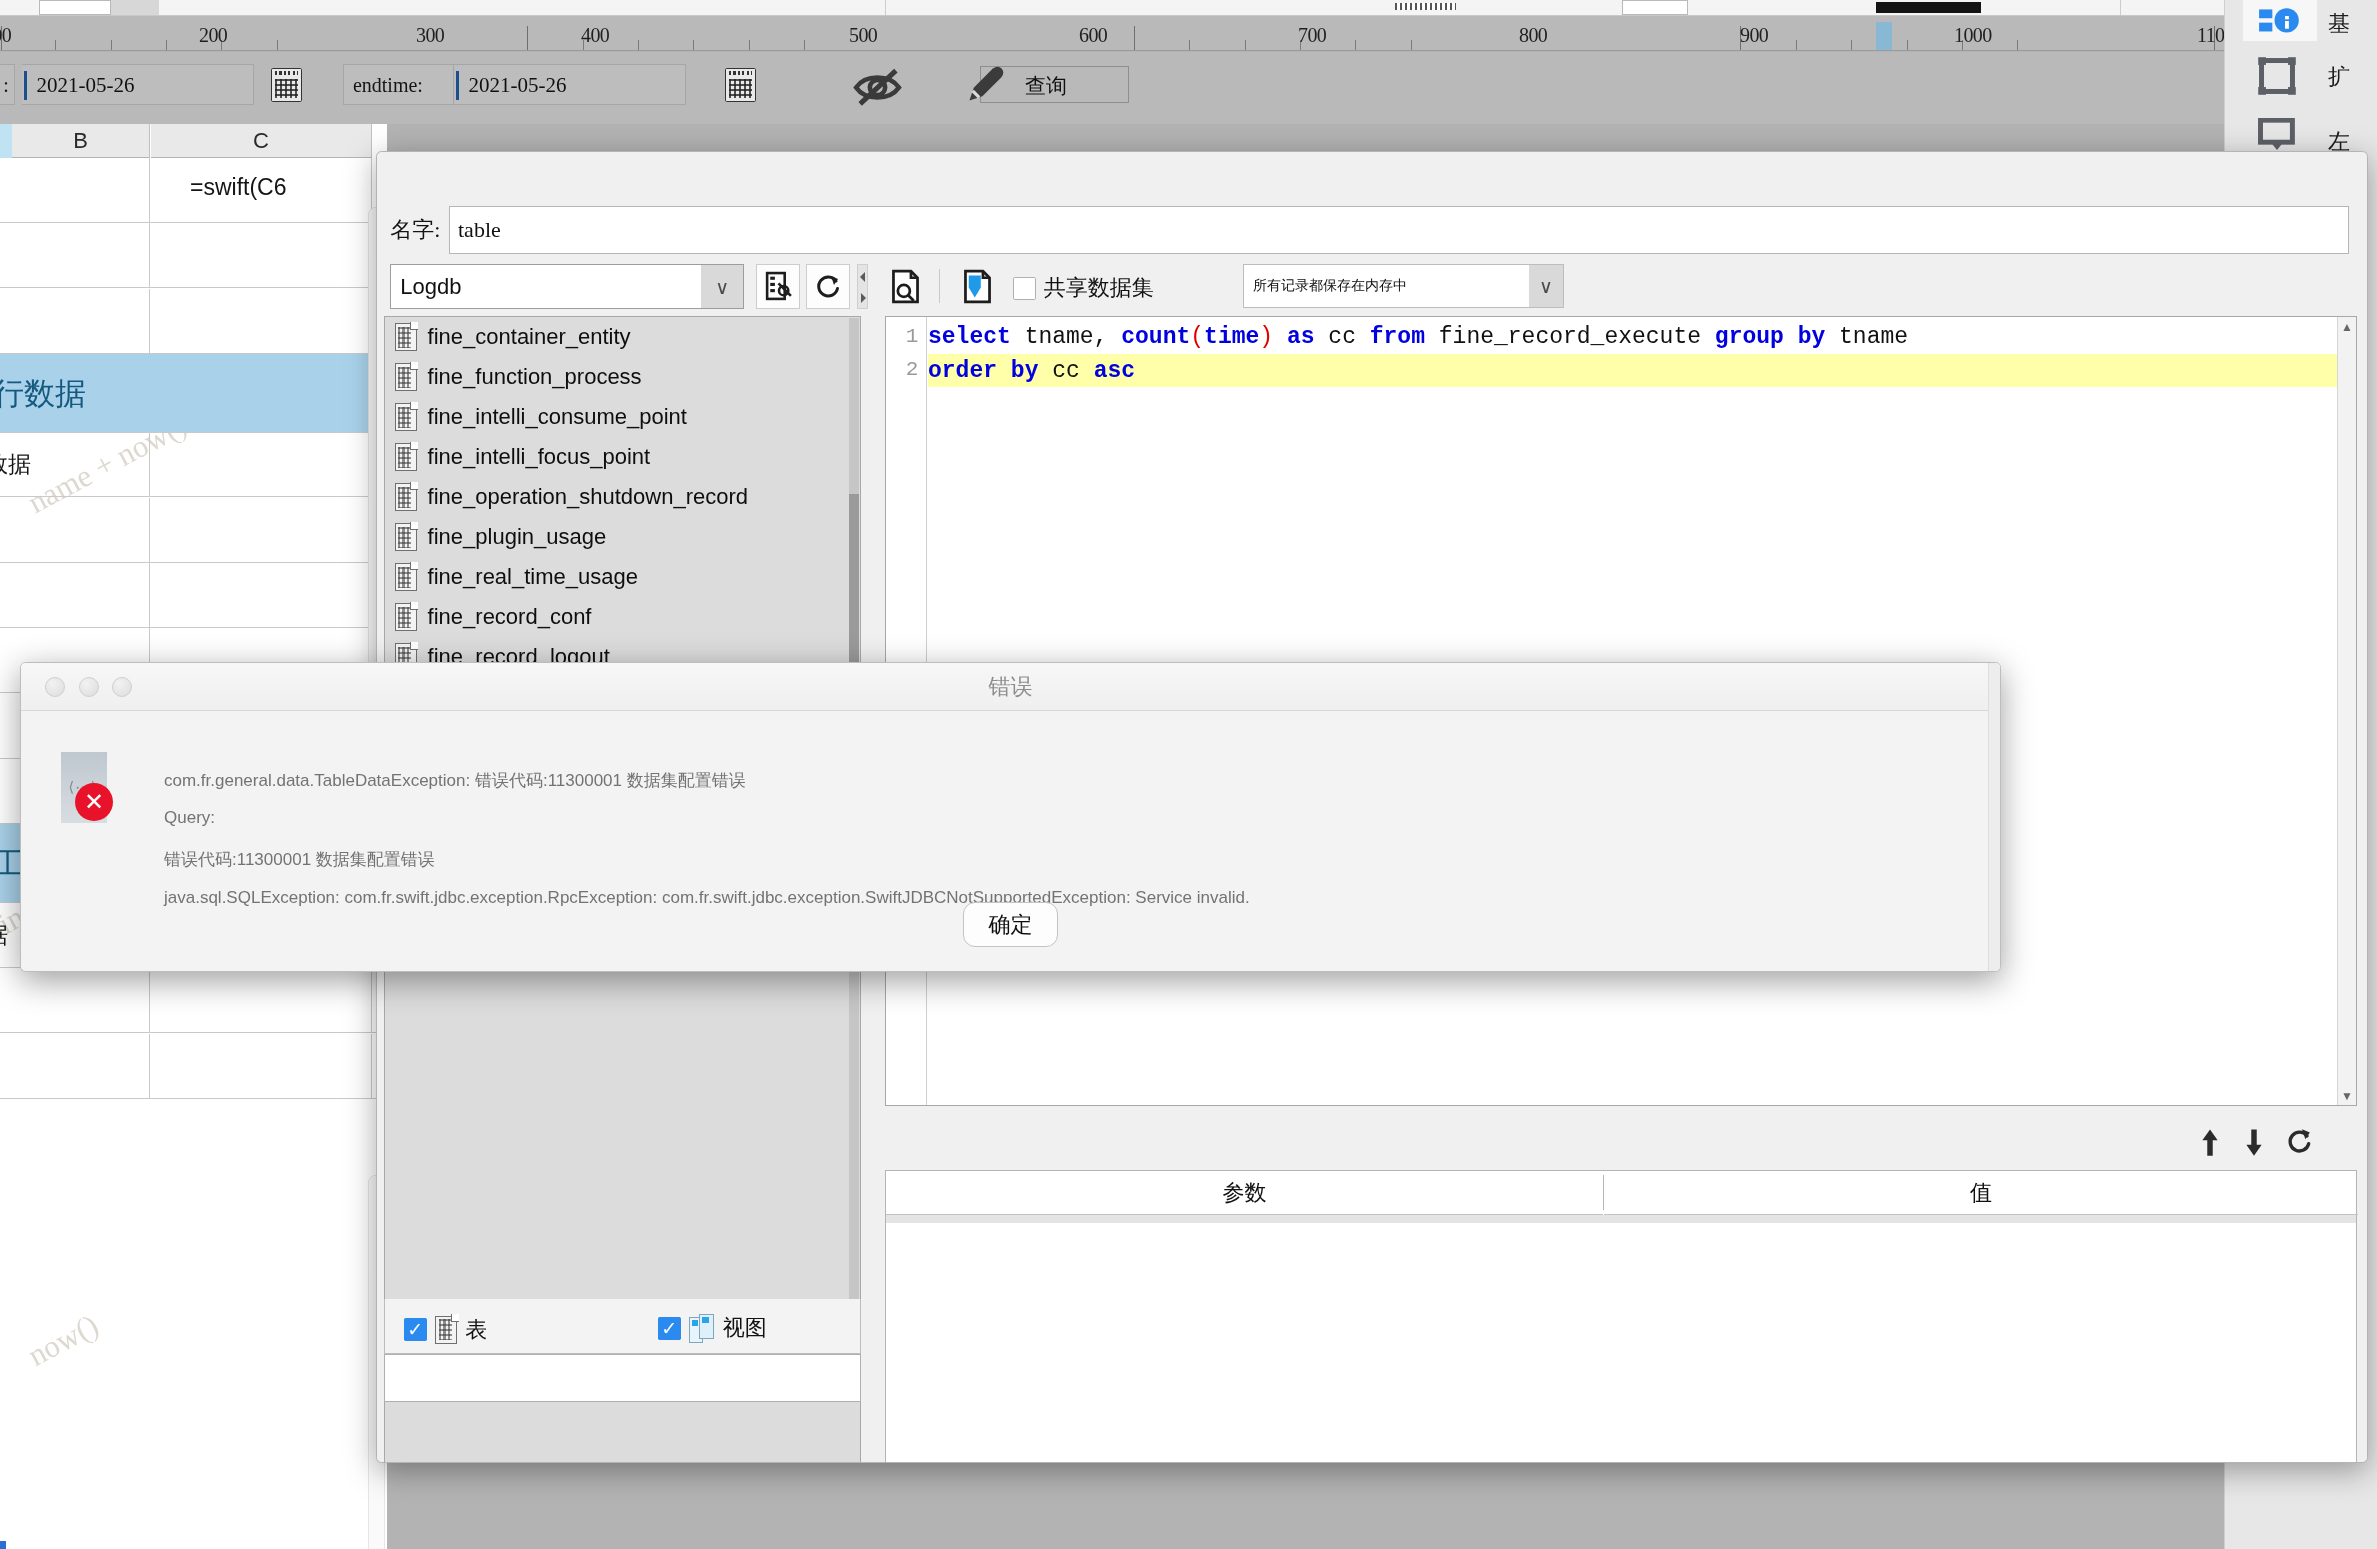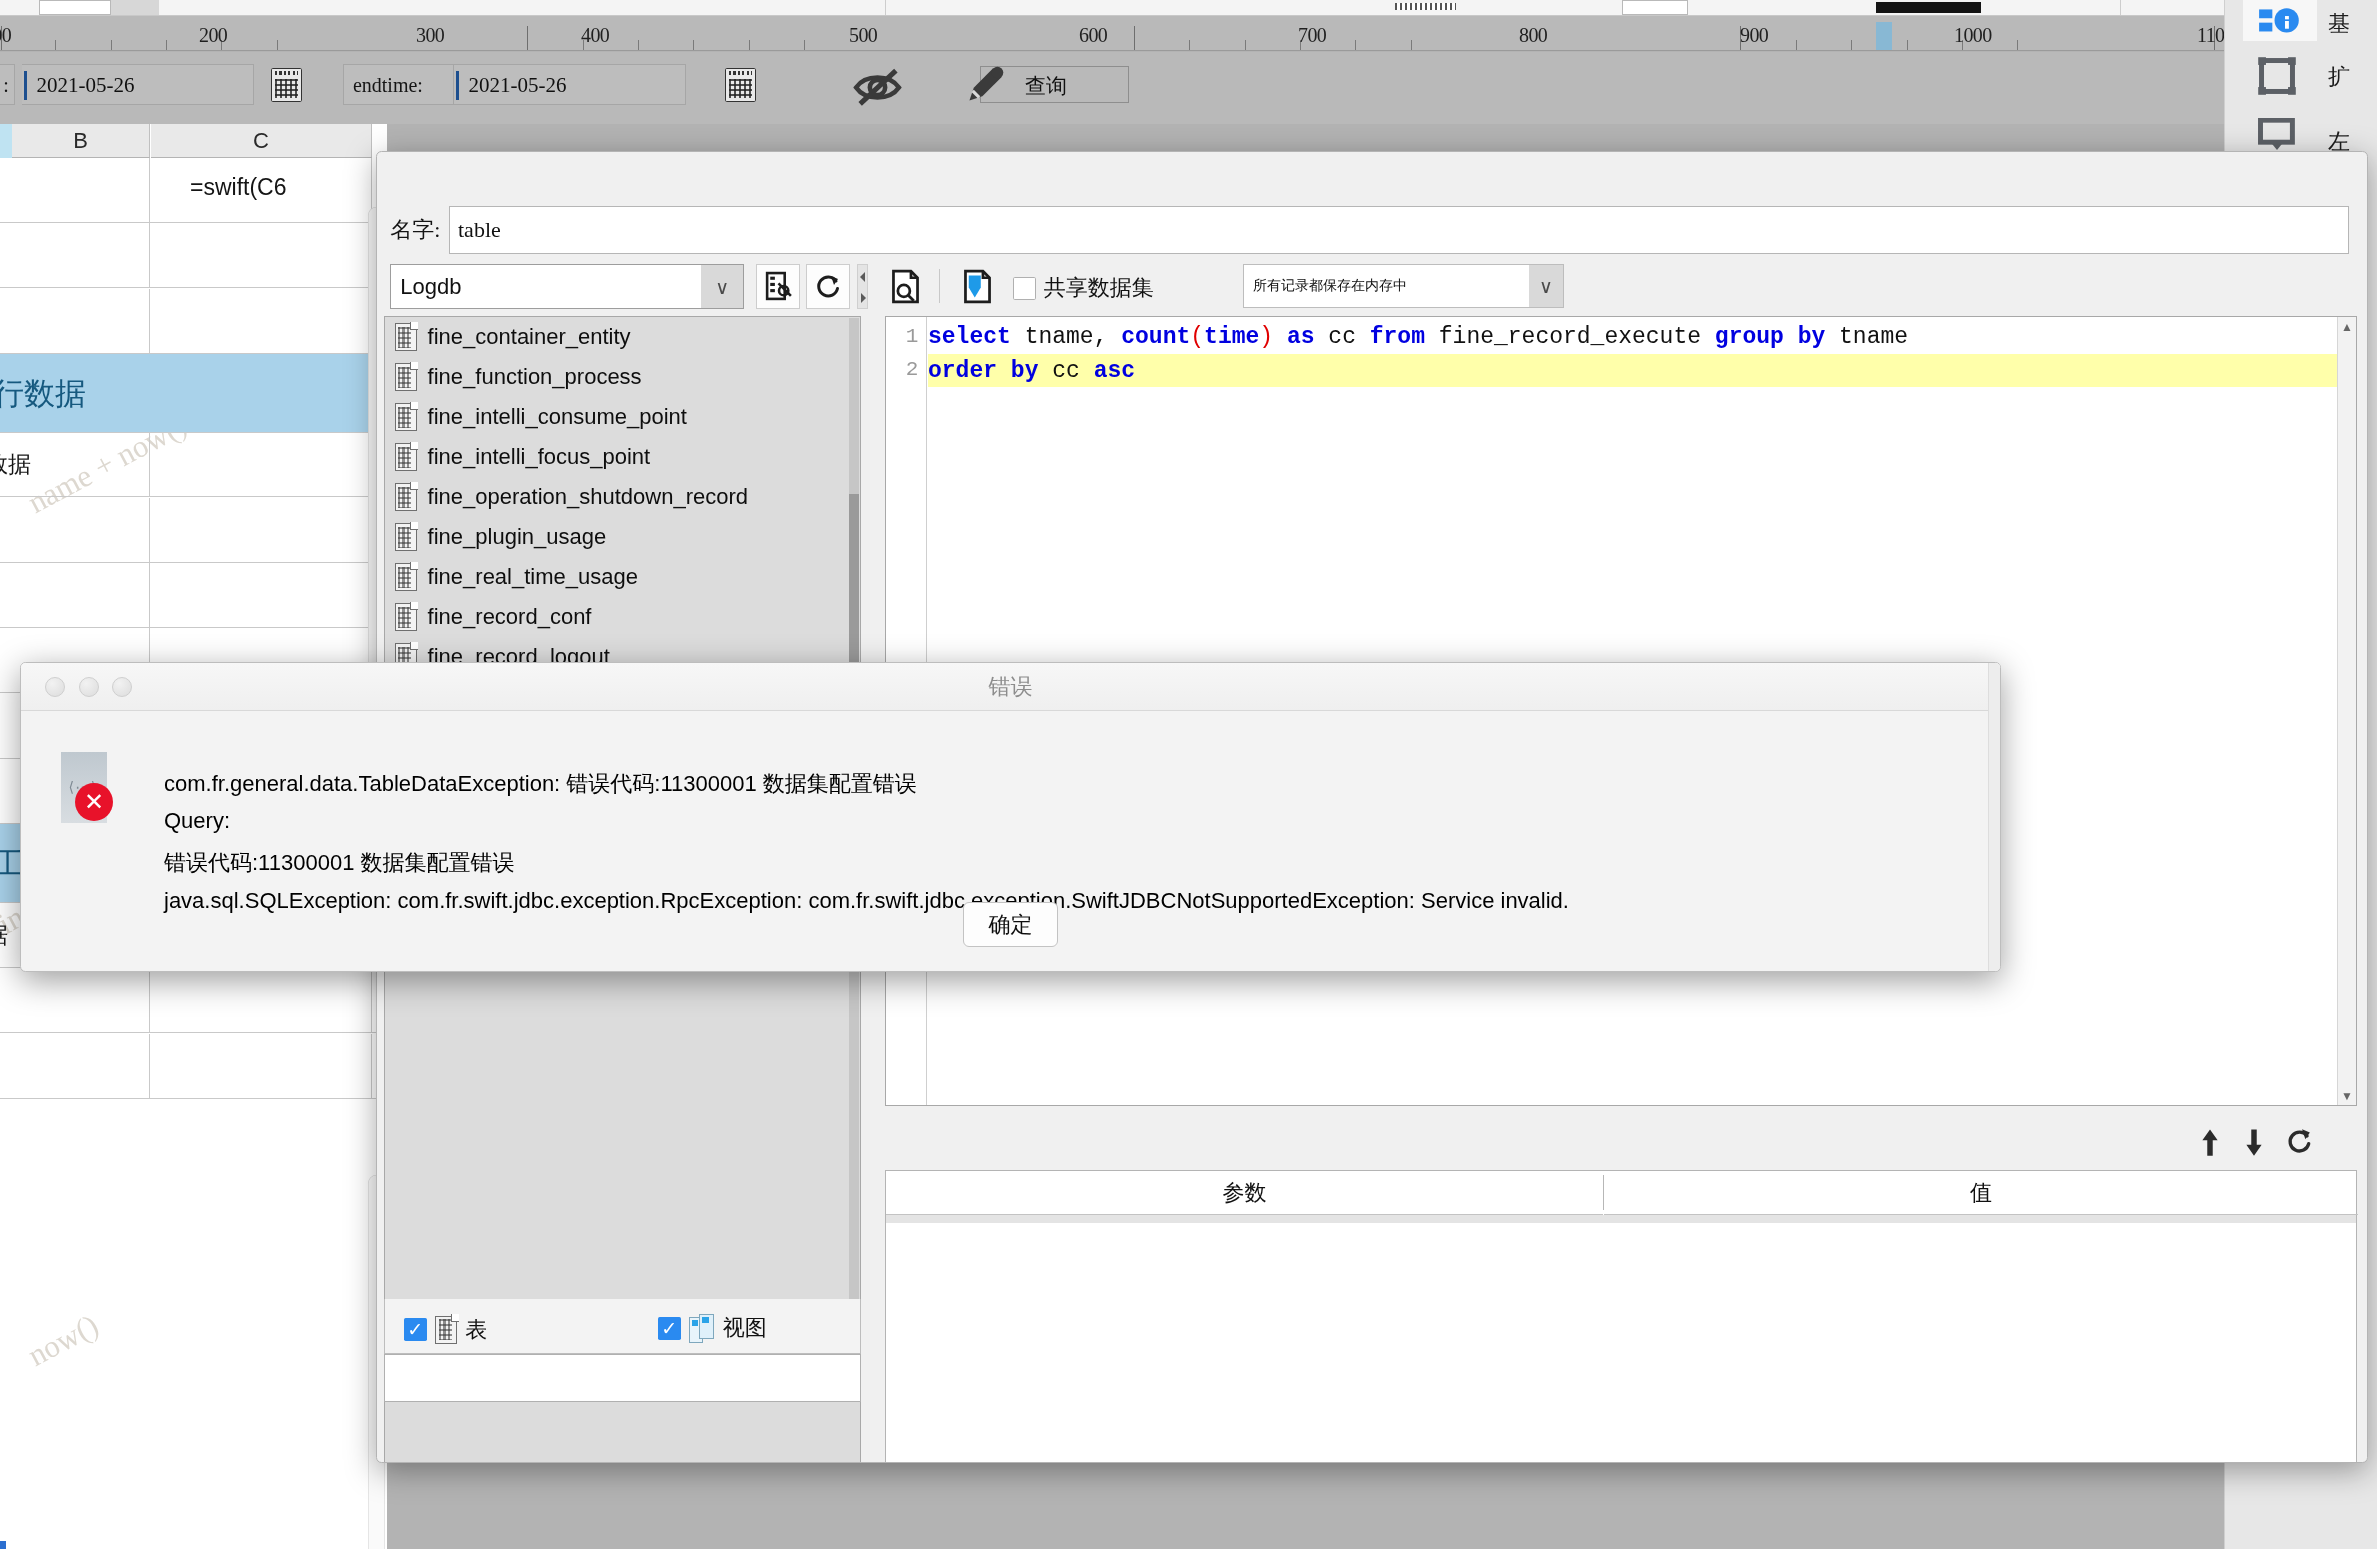--- a/index.html
+++ b/index.html
@@ -191,21 +191,21 @@
   .sortbar { position:absolute; display:flex; align-items:center; gap:20px; }
   .arrowbtn { width:24px; height:30px; position:relative; }
 
   .ptable { position:absolute; background:#fff; border:0.6px solid #b4b4b4; }
   .ph { position:absolute; top:0; height:44px; line-height:44px; text-align:center;
      font-size:22px; color:#101010; border-bottom:0.6px solid #c3c3c3; }
   .ph-div { position:absolute; top:4.4px; width:0.6px; background:#b7b7b7; }
   .ptable-sub { position:absolute; left:0; right:0; height:7.7px; background:#e4e4e4; }
 
   .btn {
-    position:absolute; background:#fdfdfd; border:0.6px solid #c3c3c3; border-radius:6px;
+    position:absolute; background:#fdfdfd; border:0.6px solid #c3c3c3; border-radius:12px;
     display:flex; align-items:center; justify-content:center;
     font-size:22px; color:#0e0e0e;text-align:center;
   }
 
   
   .errdlg {
     position:absolute; background:#f3f3f3; border:0.6px solid #bdbdbd; border-radius:5.5px;
     box-shadow:0 8.9px 33px rgba(0,0,0,.38); overflow:hidden;
   }
   .err-title { position:relative; height:48px; background:linear-gradient(#f7f7f7,#efefef);
@@ -213,21 +213,21 @@
   .err-title .tt { position:absolute; left:0; right:0; top:0; height:48px; line-height:48px;
      text-align:center; font-size:22px; color:#8d8d8d; }
   .err-icon-wrap { position:absolute; width:46px; height:71px; }
   .err-icon-wrap .plate { position:absolute; left:0; top:0; width:46px; height:71px;
      background:linear-gradient(#bfc8cf,#d8dde1); }
   .err-icon-wrap .handle { position:absolute; left:4.4px; top:29px; width:35px; height:12px;
      color:#7f8a93; font-size:14.4px; text-align:center; line-height:12px; letter-spacing:1.1px; }
   .err-badge { position:absolute; left:15.5px; top:33px; width:38px; height:38px; border-radius:50%;
      background:#e8122a; display:flex; align-items:center; justify-content:center;
      color:#fff; font-size:24px; font-weight:bold; line-height:1; }
-  .err-line { position:absolute; font-size:22px; color:#000000; white-space:nowrap; }
+  .err-line { position:absolute; font-size:17px; color:#737373; white-space:nowrap; }
   .err-scroll { position:absolute; right:0; top:0; bottom:0; width:12px; background:#ededed;
      border-left:0.6px solid #ddd; }
 </style>
 </head>
 <body>
 
 <div id="app-background">
 
   <div class="top-strip">
     <div class="tb-cell ts-white" style="left:39px;width:72px;"></div>

